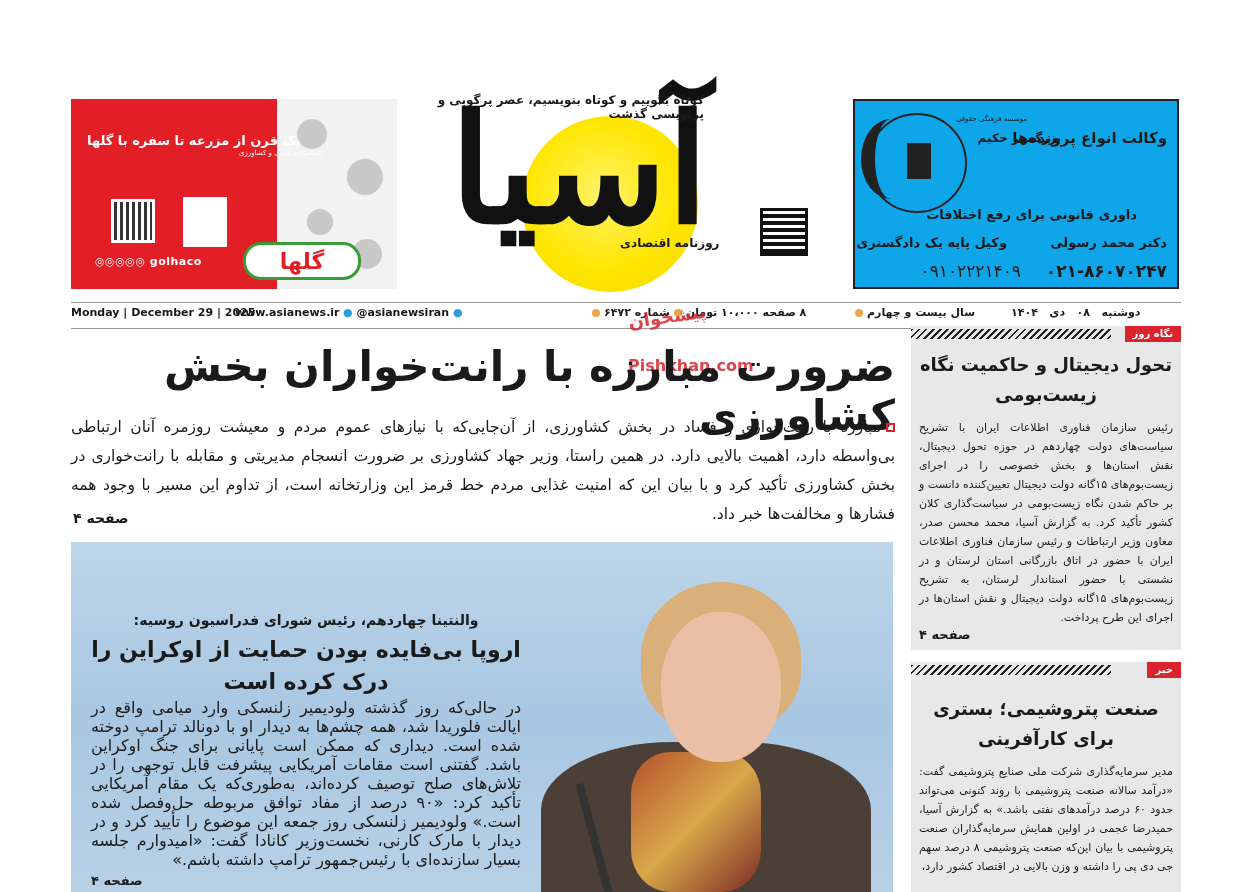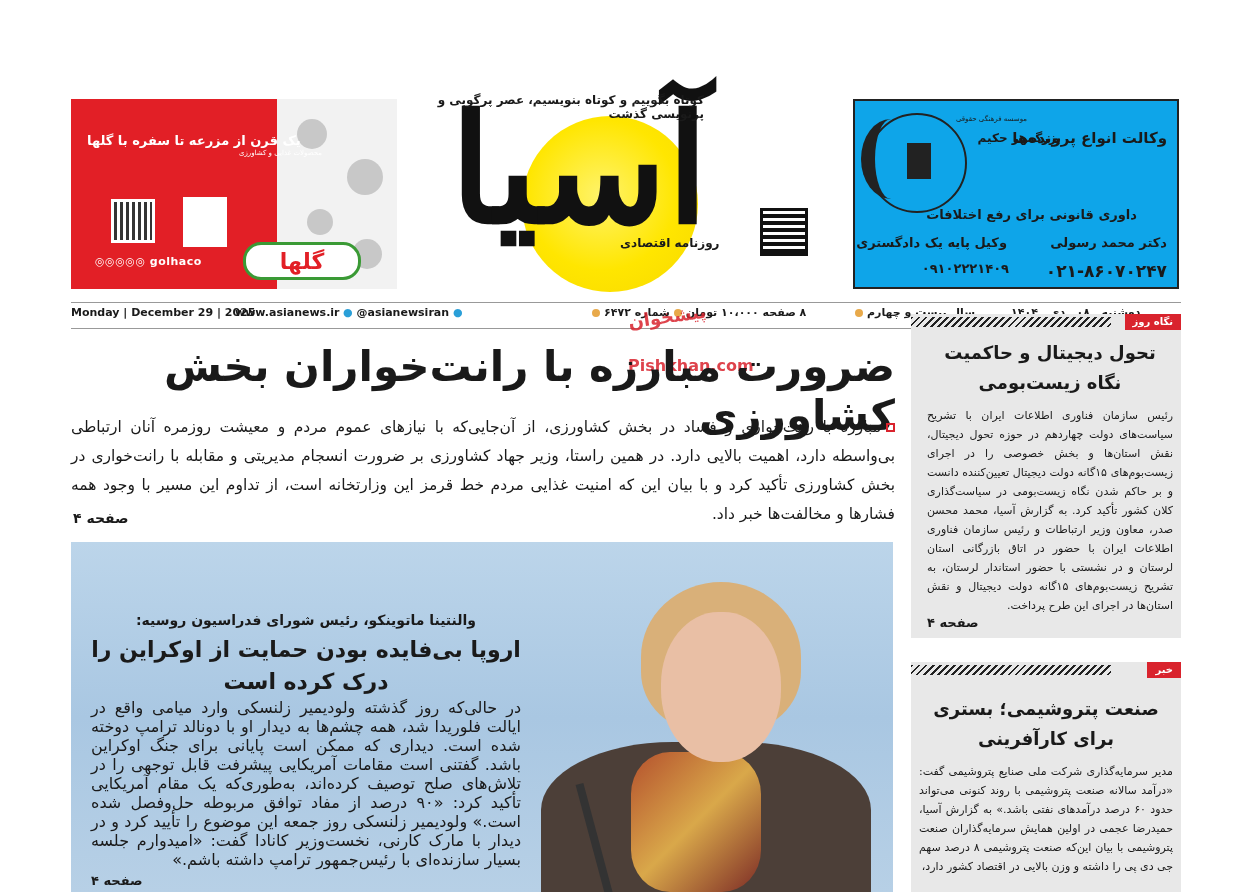--- a/index.html
+++ b/index.html
@@ -8,21 +8,21 @@
   .rtl{direction:rtl;}
 
   
   .ad-right{position:absolute;left:853px;top:99px;width:326px;height:190px;border:2px solid #222;background:#0ea5e9;direction:rtl;padding:0 8px;}
   .ad-right .t1{position:absolute;right:10px;top:28px;font-size:15px;font-weight:bold;}
   .ad-right .t2{position:absolute;right:10px;top:74px;font-size:18px;font-weight:bold;}
   .ad-right .t3{position:absolute;right:40px;top:106px;font-size:13px;font-weight:bold;}
   .ad-right .t4{position:absolute;right:10px;top:134px;font-size:13px;font-weight:bold;}
   .ad-right .t5{position:absolute;right:170px;top:134px;font-size:13px;font-weight:bold;}
   .ad-right .t6{position:absolute;right:10px;top:160px;font-size:17px;font-weight:bold;direction:ltr;}
-  .ad-right .t7{position:absolute;right:168px;top:160px;font-size:13px;font-weight:bold;direction:ltr;}
+  .ad-right .t7{position:absolute;right:156px;top:160px;font-size:17px;font-weight:normal;direction:ltr;}
   .ad-right .brand{position:absolute;right:116px;top:30px;font-size:12px;font-weight:bold;}
   .ad-right .brand-small{position:absolute;right:150px;top:14px;font-size:7px;}
   .ad-right .logo-art{position:absolute;left:12px;top:12px;width:100px;height:100px;border-radius:50%;border:2px solid #222;}
   .ad-right .logo-art .scale{position:absolute;left:38px;top:28px;width:24px;height:36px;background:#222;}
   .ad-right .logo-art .moon{position:absolute;left:-8px;top:4px;width:60px;height:80px;border-radius:50%;border-left:14px solid #222;}
 
   .ad-left{position:absolute;left:71px;top:99px;width:326px;height:190px;background:#e21f26;overflow:hidden;}
   .ad-left .spices{position:absolute;right:0;top:0;width:120px;height:190px;background:#f2f2f2;}
   .ad-left .spice-dot{position:absolute;border-radius:50%;background:#c8c8c8;}
   .ad-left .slogan{position:absolute;left:16px;top:34px;color:#fff;font-size:13px;font-weight:bold;direction:rtl;}
@@ -136,28 +136,28 @@
 <div class="lead"><span class="sq"></span><span>مبارزه با رانت‌خواری و فساد در بخش کشاورزی، از آن‌جایی‌که با نیازهای عموم مردم و معیشت روزمره آنان ارتباطی بی‌واسطه دارد، اهمیت بالایی دارد. در همین راستا، وزیر جهاد کشاورزی بر ضرورت انسجام مدیریتی و مقابله با رانت‌خواری در بخش کشاورزی تأکید کرد و با بیان این که امنیت غذایی مردم خط قرمز این وزارتخانه است، از تداوم این مسیر با وجود همه فشارها و مخالفت‌ها خبر داد.</span></div>
 <div class="lead-page">صفحه ۴</div>
 
 <div class="photo">
   <div class="person-body"></div>
   <div class="scarf"></div>
   <div class="person-hair"></div>
   <div class="person-face"></div>
   <div class="mic"></div>
   <div class="photo-text">
-    <div class="kicker">والنتینا ماتوینکو، رئیس شورای فدراسیون روسیه:</div>
+    <div class="kicker">والنتینا چهاردهم، رئیس شورای فدراسیون روسیه:</div>
     <div class="title">اروپا بی‌فایده بودن حمایت از اوکراین را درک کرده است</div>
     <div class="body">در حالی‌که روز گذشته ولودیمیر زلنسکی وارد میامی واقع در ایالت فلوریدا شد، همه چشم‌ها به دیدار او با دونالد ترامپ دوخته شده است. دیداری که ممکن است پایانی برای جنگ اوکراین باشد. گفتنی است مقامات آمریکایی پیشرفت قابل توجهی را در تلاش‌های صلح توصیف کرده‌اند، به‌طوری‌که یک مقام آمریکایی تأکید کرد: «۹۰ درصد از مفاد توافق مربوطه حل‌وفصل شده است.» ولودیمیر زلنسکی روز جمعه این موضوع را تأیید کرد و در دیدار با مارک کارنی، نخست‌وزیر کانادا گفت: «امیدوارم جلسه بسیار سازنده‌ای با رئیس‌جمهور ترامپ داشته باشم.»</div>
     <div class="page">صفحه ۴</div>
   </div>
 </div>
 
-<div class="side-box" style="top:314px;height:324px;padding-top:24px;padding-left:16px;">
+<div class="side-box" style="top:326px;height:324px;padding-top:24px;">
   <div class="side-hatch"></div>
   <div class="side-tag">نگاه روز</div>
   <div class="side-title">تحول دیجیتال و حاکمیت نگاه زیست‌بومی</div>
   <div class="side-body" style="margin-top:8px;">رئیس سازمان فناوری اطلاعات ایران با تشریح سیاست‌های دولت چهاردهم در حوزه تحول دیجیتال، نقش استان‌ها و بخش خصوصی را در اجرای زیست‌بوم‌های ۱۵گانه دولت دیجیتال تعیین‌کننده دانست و بر حاکم شدن نگاه زیست‌بومی در سیاست‌گذاری کلان کشور تأکید کرد. به گزارش آسیا، محمد محسن صدر، معاون وزیر ارتباطات و رئیس سازمان فناوری اطلاعات ایران با حضور در اتاق بازرگانی استان لرستان و در نشستی با حضور استاندار لرستان، به تشریح زیست‌بوم‌های ۱۵گانه دولت دیجیتال و نقش استان‌ها در اجرای این طرح پرداخت.</div>
   <div class="side-page">صفحه ۴</div>
 </div>
 
 <div class="side-box" style="top:662px;height:230px;padding-top:32px;">
   <div class="side-hatch"></div>
   <div class="side-tag">خبر</div>

